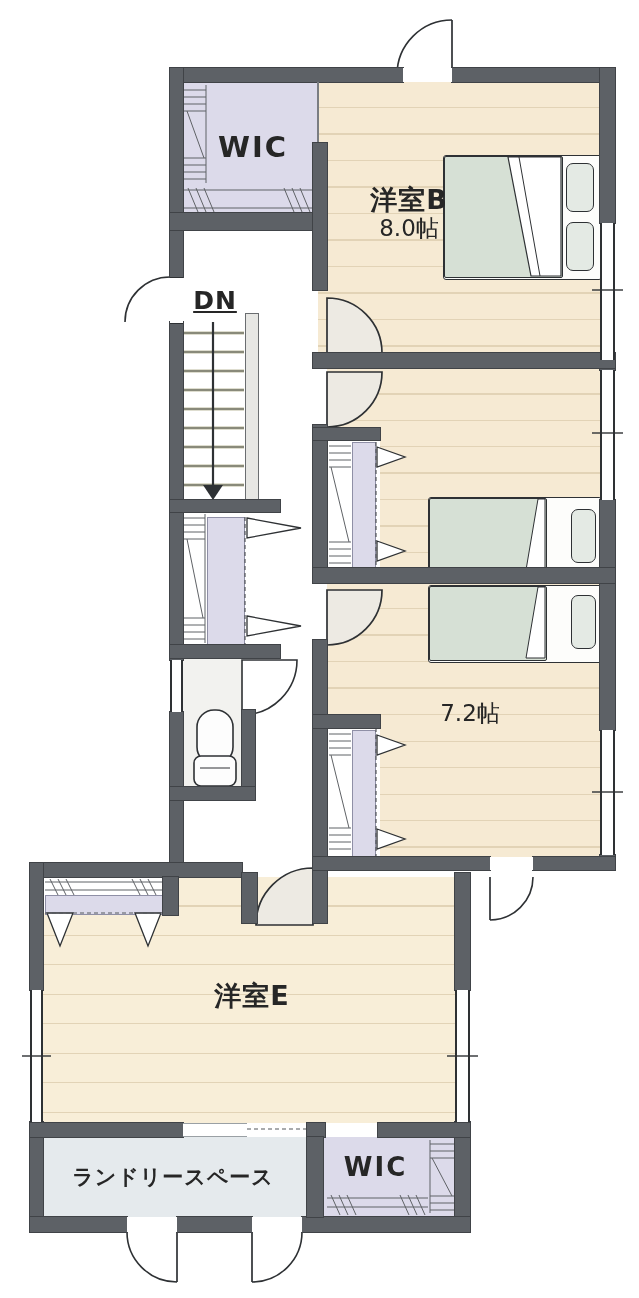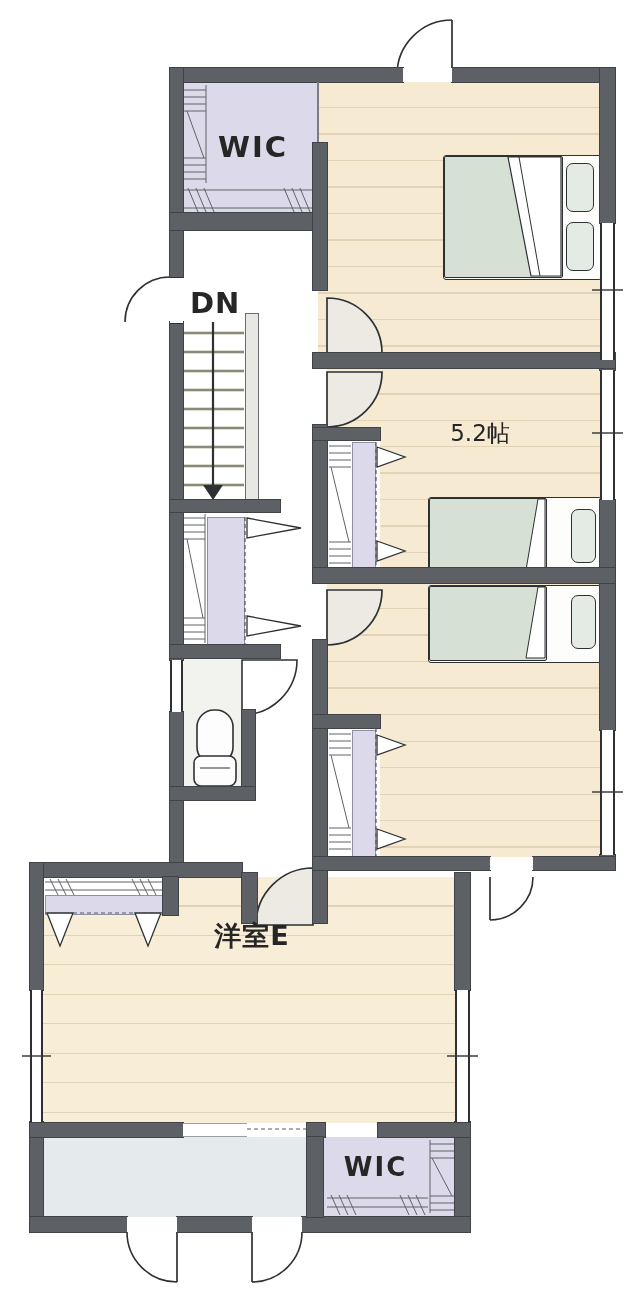--- a/index.html
+++ b/index.html
@@ -21,21 +21,21 @@
   .handrail{position:absolute;background:var(--handrail,#e7e7e4);border:1.5px solid #6a6d70;z-index:30;}
   .bedframe{position:absolute;background:#fdfdfb;border:1.6px solid var(--line,#2e3134);border-radius:3px;z-index:20;}
   .blanket{position:absolute;background:var(--bedGreen,#d6e0d5);border:1.3px solid var(--line,#2e3134);border-radius:2px;z-index:21;}
   .pillow{position:absolute;background:var(--pillow,#e4eae4);border:1.4px solid var(--line,#2e3134);border-radius:7px;z-index:23;}
   svg.overlay{position:absolute;left:0;top:0;z-index:35;}
   svg.overlay2{position:absolute;left:0;top:0;z-index:55;}
   .lbl{position:absolute;z-index:60;text-align:center;color:#262626;line-height:1.15;}
   .room-name{font-size:27px;font-weight:600;letter-spacing:1px;}
   .room-size{font-size:23px;font-weight:500;}
   .wic-lbl{font-size:29px;font-weight:600;letter-spacing:2px;}
-  .dn-lbl{font-size:29px;font-weight:700;letter-spacing:1px;}
+  .dn-lbl{font-size:25px;font-weight:700;letter-spacing:1px;text-decoration:underline;}
   .laundry-lbl{font-size:21px;font-weight:600;letter-spacing:1px;}
 </style>
 </head>
 <body>
 
 <div class="plan">
 
   <div class="floor lav" style="left:183px;top:82px;width:135px;height:131px;"></div>
   <div class="floor wood" style="left:318px;top:82px;width:282px;height:271px;"></div>
   <div class="floor wood" style="left:327px;top:368px;width:273px;height:200px;"></div>
@@ -300,30 +300,35 @@
       <line x1="592" y1="290" x2="623" y2="290"></line>
       <line x1="592" y1="433" x2="623" y2="433"></line>
       <line x1="592" y1="792" x2="623" y2="792"></line>
       <line x1="447" y1="1056" x2="478" y2="1056"></line>
       <line x1="22" y1="1056" x2="51" y2="1056"></line>
     </g>
   </svg>
 
   <div class="lbl wic-lbl" style="left:198px;top:131px;width:110px;">WIC</div>
 
+  <div class="lbl" style="left:344px;top:184px;width:130px;">
+    <div class="room-name">洋室B</div>
+    <div class="room-size">8.0帖</div>
+  </div>
 
   <div class="lbl dn-lbl" style="left:190px;top:287px;width:50px;">DN</div>
 
   <div class="lbl" style="left:415px;top:420px;width:130px;">
-    <div class="room-size">5.2帖</div>
   </div>
 
   <div class="lbl" style="left:405px;top:700px;width:130px;">
+    <div class="room-size">7.2帖</div>
   </div>
 
-  <div class="lbl" style="left:187px;top:920px;width:130px;">
+  <div class="lbl" style="left:187px;top:980px;width:130px;">
     <div class="room-name">洋室E</div>
   </div>
 
+  <div class="lbl laundry-lbl" style="left:53px;top:1165px;width:240px;">ランドリースペース</div>
 
   <div class="lbl wic-lbl" style="left:328px;top:1153px;width:95px;font-size:26px;">WIC</div>
 
 </div>
 
 </body></html>

